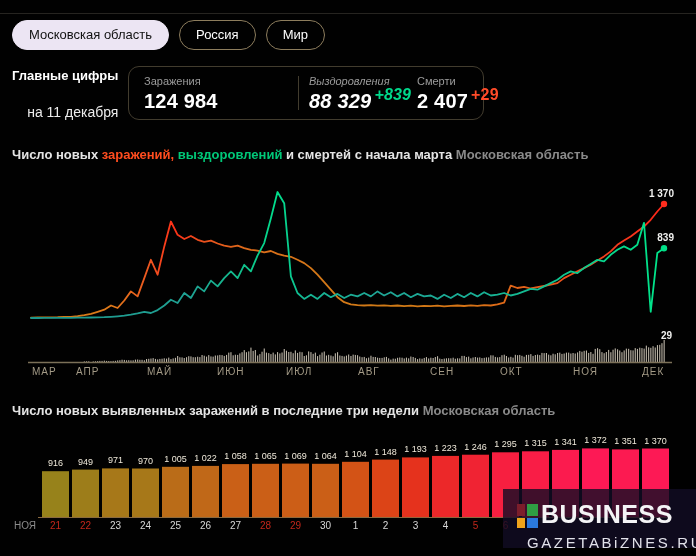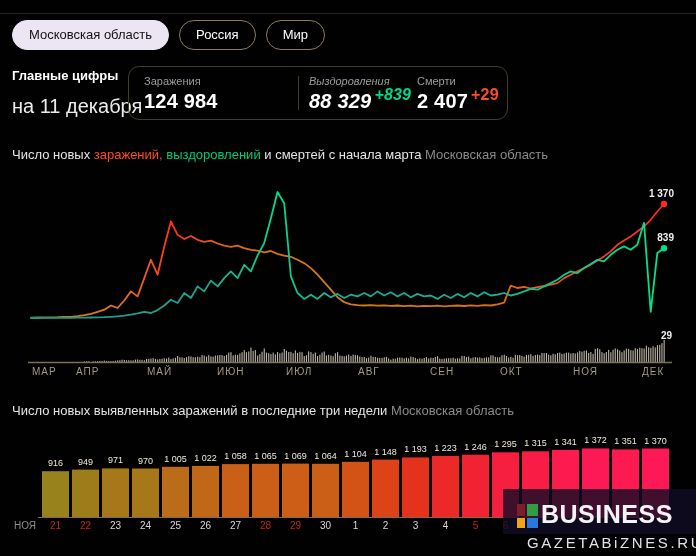--- a/index.html
+++ b/index.html
@@ -9,48 +9,48 @@
 
   
   .tabs{position:absolute;left:12px;top:20px;display:flex;gap:10px;}
   .tab{height:30px;padding:0 16px;border-radius:16px;border:1px solid #8d7d5d;background:transparent;
        color:#fff;font-size:13px;font-family:inherit;line-height:28px;cursor:pointer;white-space:nowrap;}
   .tab.selected{background:#ece5f3;border-color:#ece5f3;color:#121212;}
 
   
   .headline{position:absolute;left:12px;top:68px;color:#fff;}
   .h1{font-weight:bold;font-size:13px;}
-  .h2{font-size:20px;margin-top:12px;color:#ececec;text-align:right;}
+  .h2{font-size:14px;margin-top:21px;color:#ececec;text-align:right;}
 
   
   .stats{position:absolute;left:128px;top:66px;width:354px;height:52px;
-         border:1px solid #423c2e;border-radius:11px;padding-left:24px;}
+         border:1px solid #423c2e;border-radius:11px;}
   .scol{position:absolute;top:8px;white-space:nowrap;}
   .c1{left:15px;} .c2{left:95px;} .c3{left:180px;font-style:italic;} .c4{left:288px;}
   .vdiv{position:absolute;left:169px;top:9px;bottom:9px;width:1px;background:#423c2e;}
   .slabel{font-size:11px;color:#9c9c9c;}
   .svalue{font-size:20px;font-weight:bold;color:#fff;margin-top:3px;letter-spacing:.2px;}
   .oa{color:#ff7b1c;} .ob{color:#ff2f12;}
   .sup{font-size:16px;font-weight:bold;position:relative;top:-8px;margin-left:3px;}
   .supg{color:#00d98c;} .supr{color:#ff4b28;}
 
   
-  .ctitle{position:absolute;left:12px;font-size:13px;color:#e4e4e4;white-space:nowrap;}
+  .ctitle{position:absolute;left:12px;font-size:13px;color:#e4e4e4;white-space:nowrap;font-weight:bold;}
   .t1{top:147px;} .t2{top:403px;}
   .oj{color:#ff4d1f;} .gj{color:#00c878;} .gr{color:#8a8a8a;}
 
   #charts{position:absolute;left:0;top:0;}
   .mlab{font-size:10px;fill:#a39a86;letter-spacing:1px;}
   .elab{font-size:10px;font-weight:bold;fill:#f0f0ee;}
   .vlab{font-size:9px;fill:#efe9da;}
   .dlab{font-size:10px;}
   .nlab{font-size:10px;fill:#8c8c8c;}
 
   
-  .watermark{position:absolute;left:503px;top:489px;width:193px;height:45px;
+  .watermark{position:absolute;left:503px;top:489px;width:193px;height:59px;
              background:rgba(17,13,36,0.8);z-index:5;}
   .wicon{position:absolute;left:14px;top:15px;width:21px;height:25px;}
   .sq{position:absolute;}
   .sq1{left:0;top:0;width:8px;height:12px;background:#7c1e2b;}
   .sq2{left:10px;top:0;width:11px;height:12px;background:#2f9e43;}
   .sq3{left:0;top:14px;width:8px;height:10px;background:#f0a41c;}
   .sq4{left:10px;top:14px;width:11px;height:10px;background:#2b78dd;}
   .wbrand{position:absolute;left:38px;top:11px;font-size:25px;font-weight:bold;color:#f4f4f6;letter-spacing:.5px;}
   .wsite{position:absolute;left:24px;top:45px;font-size:15px;letter-spacing:2.6px;color:#e2e2ea;}
 </style>

